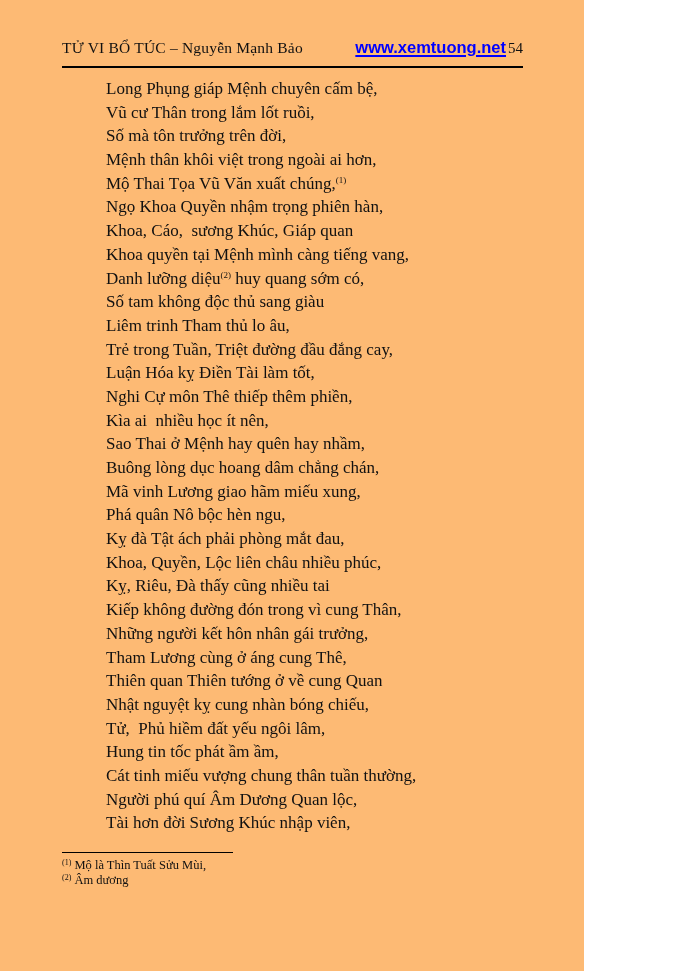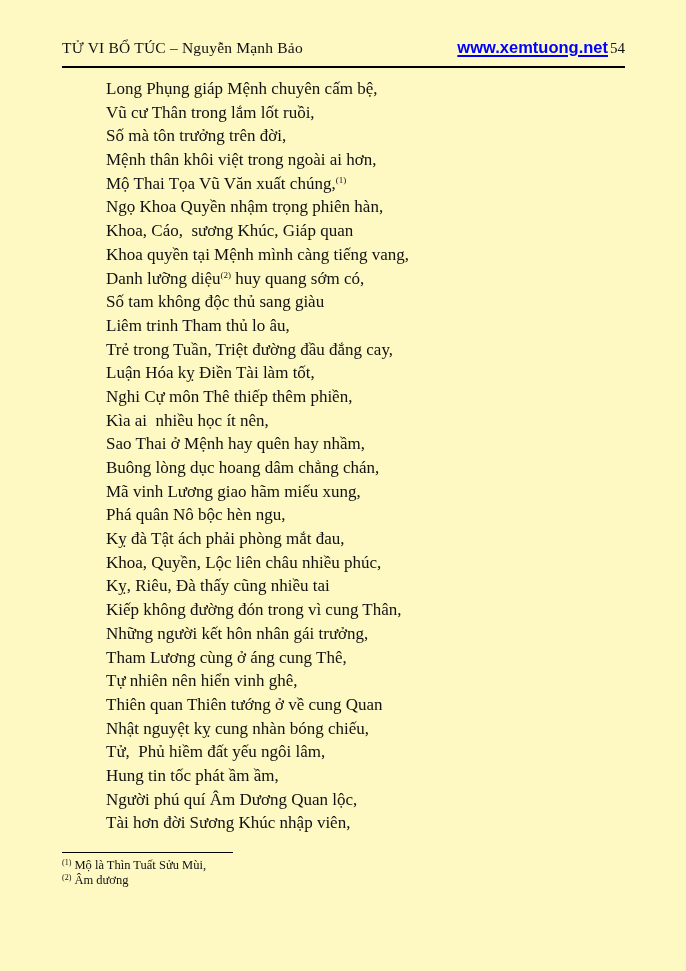--- a/index.html
+++ b/index.html
@@ -8,23 +8,23 @@
     width: 686px;
     height: 971px;
     position: relative;
     font-family: "Liberation Serif", serif;
     color: #111111;
     overflow: hidden;
   }
   .page {
     position: absolute;
     top: 0; left: 0;
-    width: 686px; height: 971px;
+    width: 584px; height: 971px;
     padding: 38px 61px 0 62px;
-    background: #fef9c3;
+    background: #fdba74;
   }
   .header {
     display: flex;
     justify-content: space-between;
     align-items: baseline;
     border-bottom: 2px solid #000000;
     padding-bottom: 9px;
   }
   .header-title {
     font-size: 15.5px;
@@ -118,25 +118,25 @@
       <div class="poem-line"><span>Sao Thai ở Mệnh hay quên hay nhầm,</span></div>
       <div class="poem-line"><span>Buông lòng dục hoang dâm chẳng chán,</span></div>
       <div class="poem-line"><span>Mã vinh Lương giao hãm miếu xung,</span></div>
       <div class="poem-line"><span>Phá quân Nô bộc hèn ngu,</span></div>
       <div class="poem-line"><span>Kỵ đà Tật ách phải phòng mắt đau,</span></div>
       <div class="poem-line"><span>Khoa, Quyền, Lộc liên châu nhiều phúc,</span></div>
       <div class="poem-line"><span>Kỵ, Riêu, Đà thấy cũng nhiều tai</span></div>
       <div class="poem-line"><span>Kiếp không đường đón trong vì cung Thân,</span></div>
       <div class="poem-line"><span>Những người kết hôn nhân gái trưởng,</span></div>
       <div class="poem-line"><span>Tham Lương cùng ở áng cung Thê,</span></div>
-      <div class="poem-line"><span>Tự nhiên nên hiển vinh ghê,</span></div>
       <div class="poem-line"><span>Thiên quan Thiên tướng ở về cung Quan</span></div>
       <div class="poem-line"><span>Nhật nguyệt kỵ cung nhàn bóng chiếu,</span></div>
       <div class="poem-line"><span>Tử,  Phủ hiềm đất yếu ngôi lâm,</span></div>
       <div class="poem-line"><span>Hung tin tốc phát ầm ầm,</span></div>
+      <div class="poem-line"><span>Cát tinh miếu vượng chung thân tuần thường,</span></div>
       <div class="poem-line"><span>Người phú quí Âm Dương Quan lộc,</span></div>
       <div class="poem-line"><span>Tài hơn đời Sương Khúc nhập viên,</span></div>
     </div>
 
   <div class="footnotes">
     <div class="fn-rule"></div>
     <div class="fn-line"><sup class="fn-marker">(1)</sup><span> Mộ là Thìn Tuất Sửu Mùi,</span></div>
     <div class="fn-line"><sup class="fn-marker">(2)</sup><span> Âm dương</span></div>
   </div>
 

